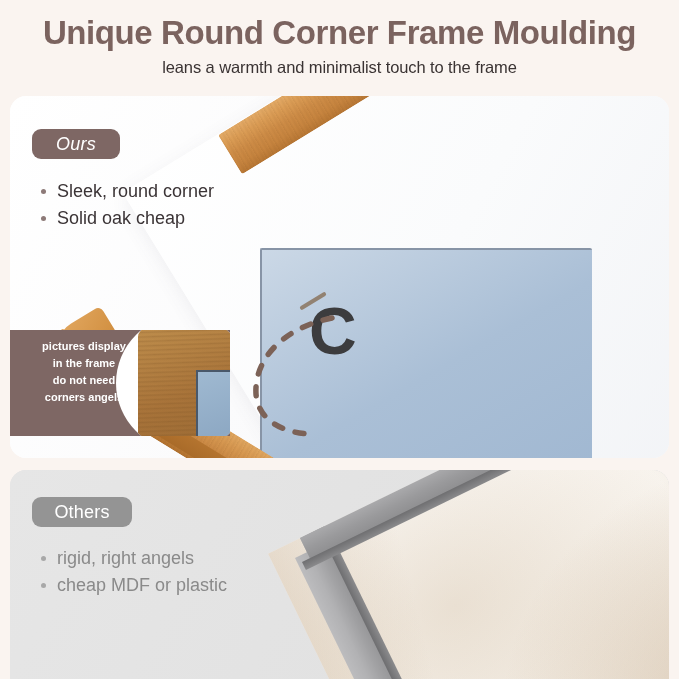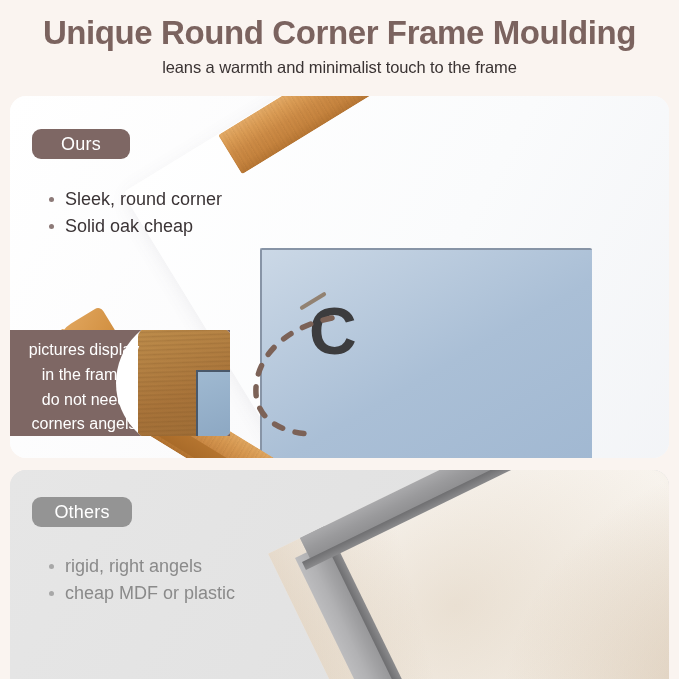--- a/index.html
+++ b/index.html
@@ -64,37 +64,38 @@
     color: #ffffff;
     font-size: 18px;
     display: flex;
     align-items: center;
     justify-content: center;
     letter-spacing: 0.2px;
   }
   .badge-ours {
     left: 22px;
     top: 33px;
-    width: 98px;
+    width: 88px;
     height: 30px;
     background: #7e6764;
+    font-style: italic;
   }
   .badge-others {
     left: 22px;
     top: 27px;
     width: 100px;
     height: 30px;
     background: #949494;
   }
 
   
   .bullets {
     position: absolute;
     list-style: none;
-    margin: 8px;
+    margin: 0;
     padding: 0;
   }
   .bullets-ours { left: 30px; top: 82px; }
   .bullets-others { left: 30px; top: 75px; }
   .bullets li {
     font-size: 18px;
     line-height: 1.48;
     position: relative;
     padding-left: 17px;
     white-space: nowrap;
@@ -123,22 +124,23 @@
     background: #7e6764;
     overflow: hidden;
   }
   .callout-text {
     position: absolute;
     left: 6px;
     top: 8px;
     width: 136px;
     text-align: center;
     color: #ffffff;
-    font-size: 16px;
+    font-size: 11px;
     line-height: 1.55;
+    font-weight: bold;
   }
   .callout-circle {
     position: absolute;
     right: -22px;
     top: -15px;
     width: 136px;
     height: 136px;
     border-radius: 50%;
     background: #ffffff;
     overflow: hidden;

